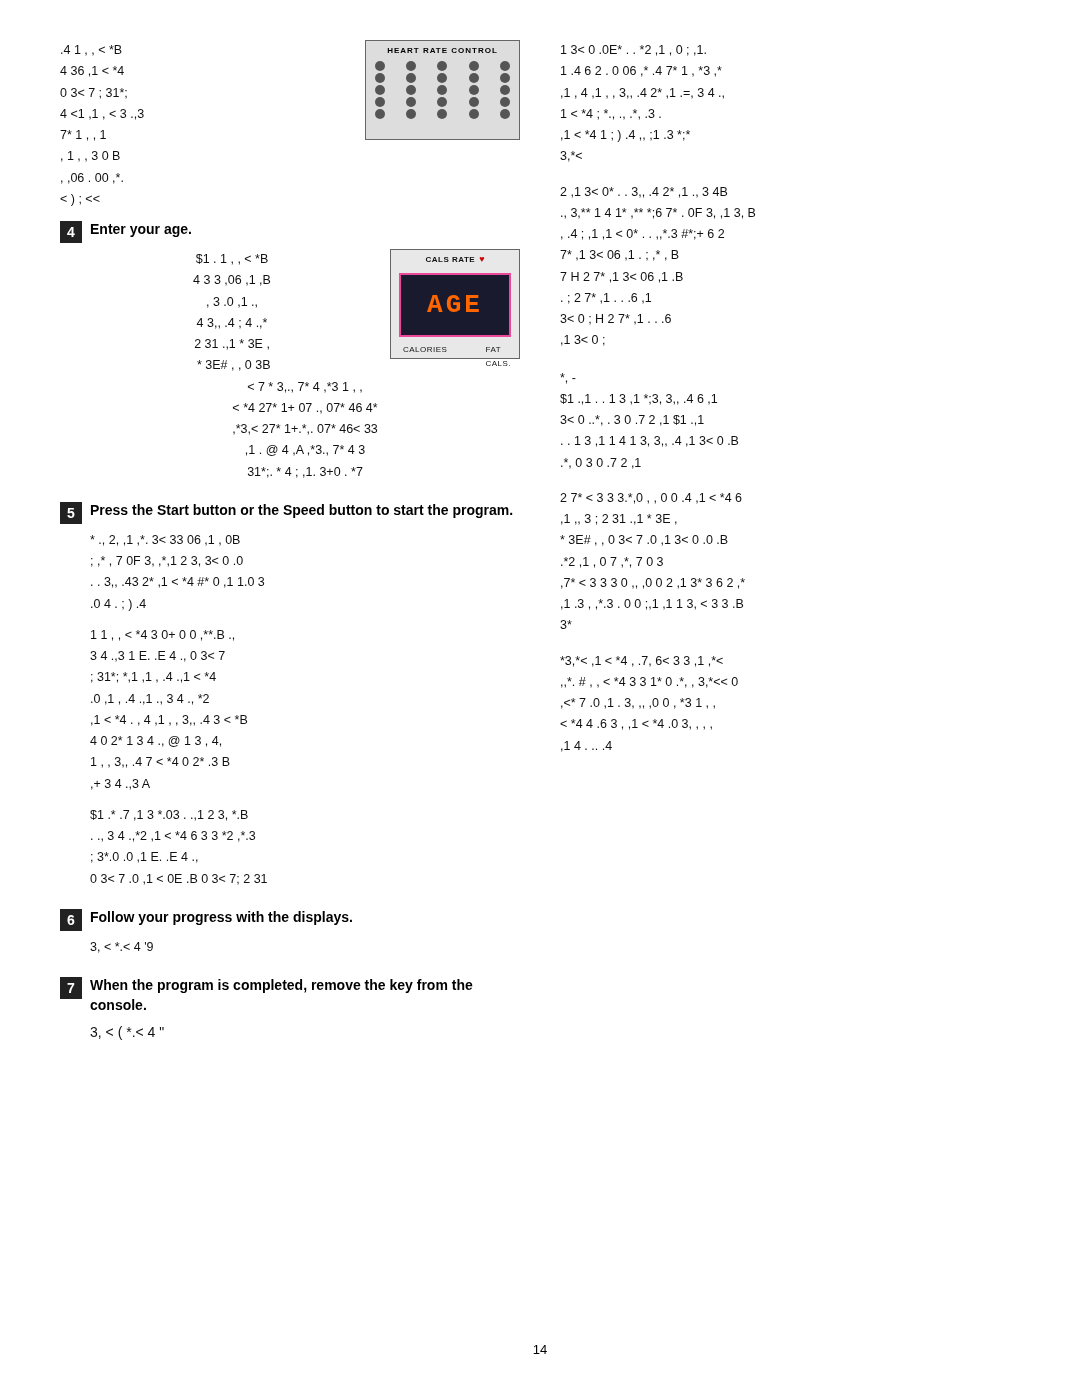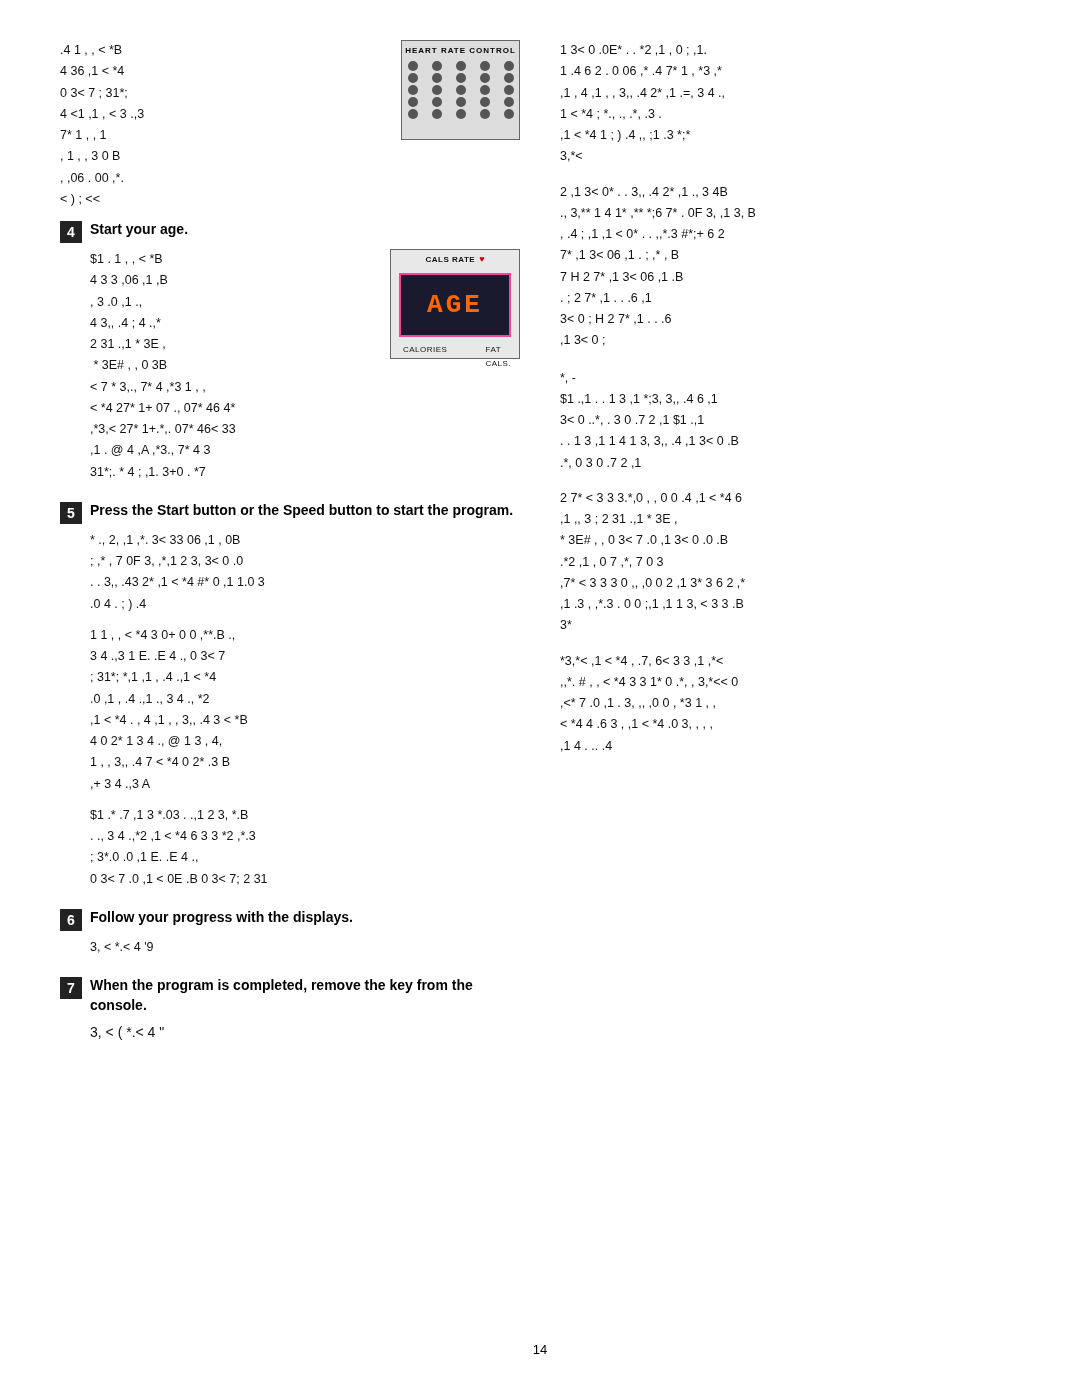--- a/index.html
+++ b/index.html
@@ -67,21 +67,21 @@
     .text-block {
       margin-bottom: 10px;
       font-size: 12.5px;
       line-height: 1.7;
       color: #111;
     }
     .device-image {
       float: right;
       margin: 0 0 10px 16px;
       border: 1px solid #666;
-      width: 119px;
+      width: 155px;
       height: 100px;
       position: relative;
       background: #ddd;
     }
     .device-image-age {
       float: right;
       margin: 0 0 10px 16px;
       border: 1px solid #666;
       width: 130px;
       height: 110px;
@@ -218,36 +218,36 @@
           7*  1  ,  ,  1<br>
           ,  1  ,  , 3 0 B<br>
           ,  ,06 .  00  ,*.<br>
           &lt; ) ;   &lt;&lt;
         </div>
       </div>
 
       <div class="step-block">
         <div class="step-header">
           <div class="step-number">4</div>
-          <div class="step-title">Start your age.</div>
+          <div class="step-title">Enter your age.</div>
         </div>
         <div class="step-body clearfix">
 
           <div class="device-image-age">
             <div class="age-header">
               <span style="font-size:8px; font-weight:bold; letter-spacing:0.5px;">CALS RATE</span>
               <span class="heart-icon">♥</span>
             </div>
             <div class="age-display">AGE</div>
             <div class="age-labels">
               <span>CALORIES</span>
               <span>FAT CALS.</span>
             </div>
           </div>
-          <div style="font-size:12.5px; line-height:1.7;">
+          <div style="font-size:12.5px; line-height:1.7;text-align:center;">
             $1 . 1  ,  , &lt; *B<br>
             4  3 3  ,06 ,1  ,B<br>
             , 3  .0 ,1  .,<br>
             4  3,, .4 ;  4 .,*<br>
             2  31 .,1  * 3E  ,<br>
             &nbsp;* 3E#  ,  , 0 3B<br>
             &lt; 7 *  3,., 7*  4 ,*3  1  ,  ,<br>
             &lt; *4   27* 1+   07 ., 07*  46 4*<br>
             ,*3,&lt;  27* 1+.*,.  07*  46&lt; 33<br>
             ,1  . @ 4  ,A  ,*3.,  7*  4  3<br>

